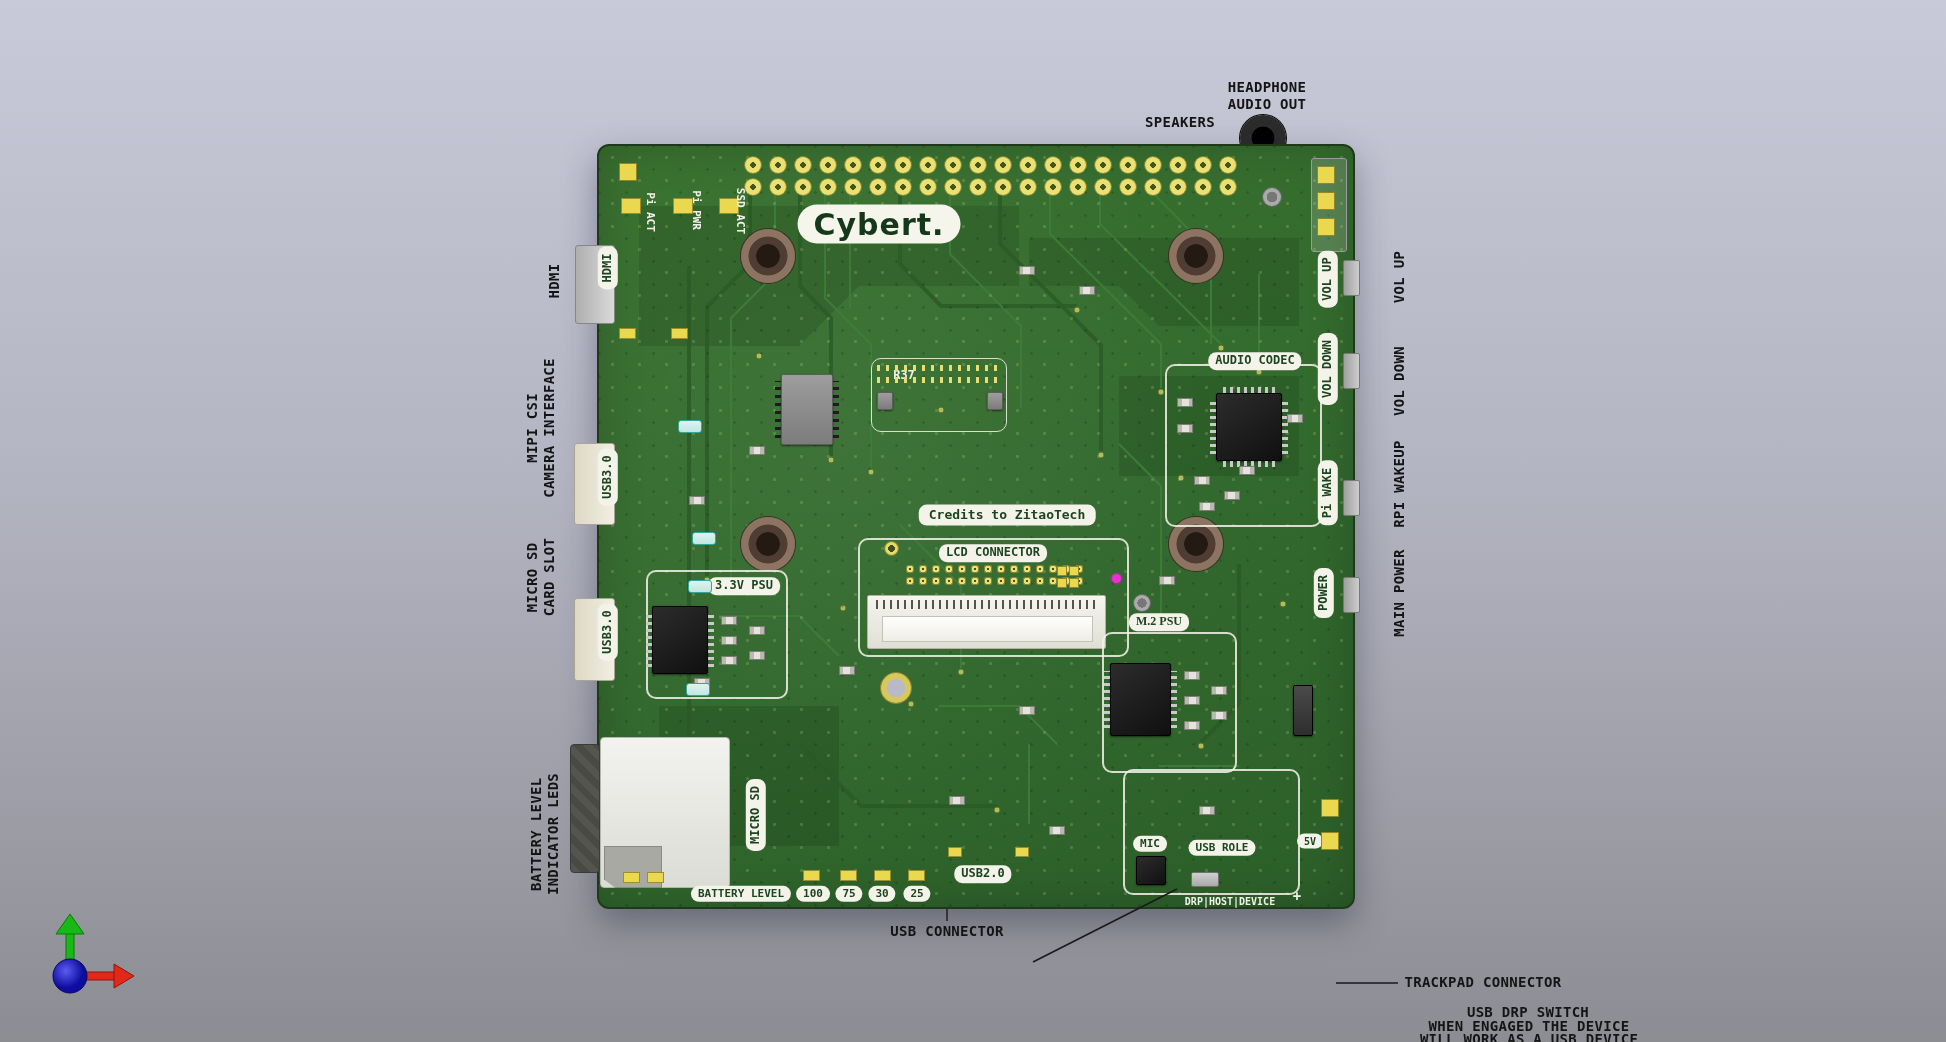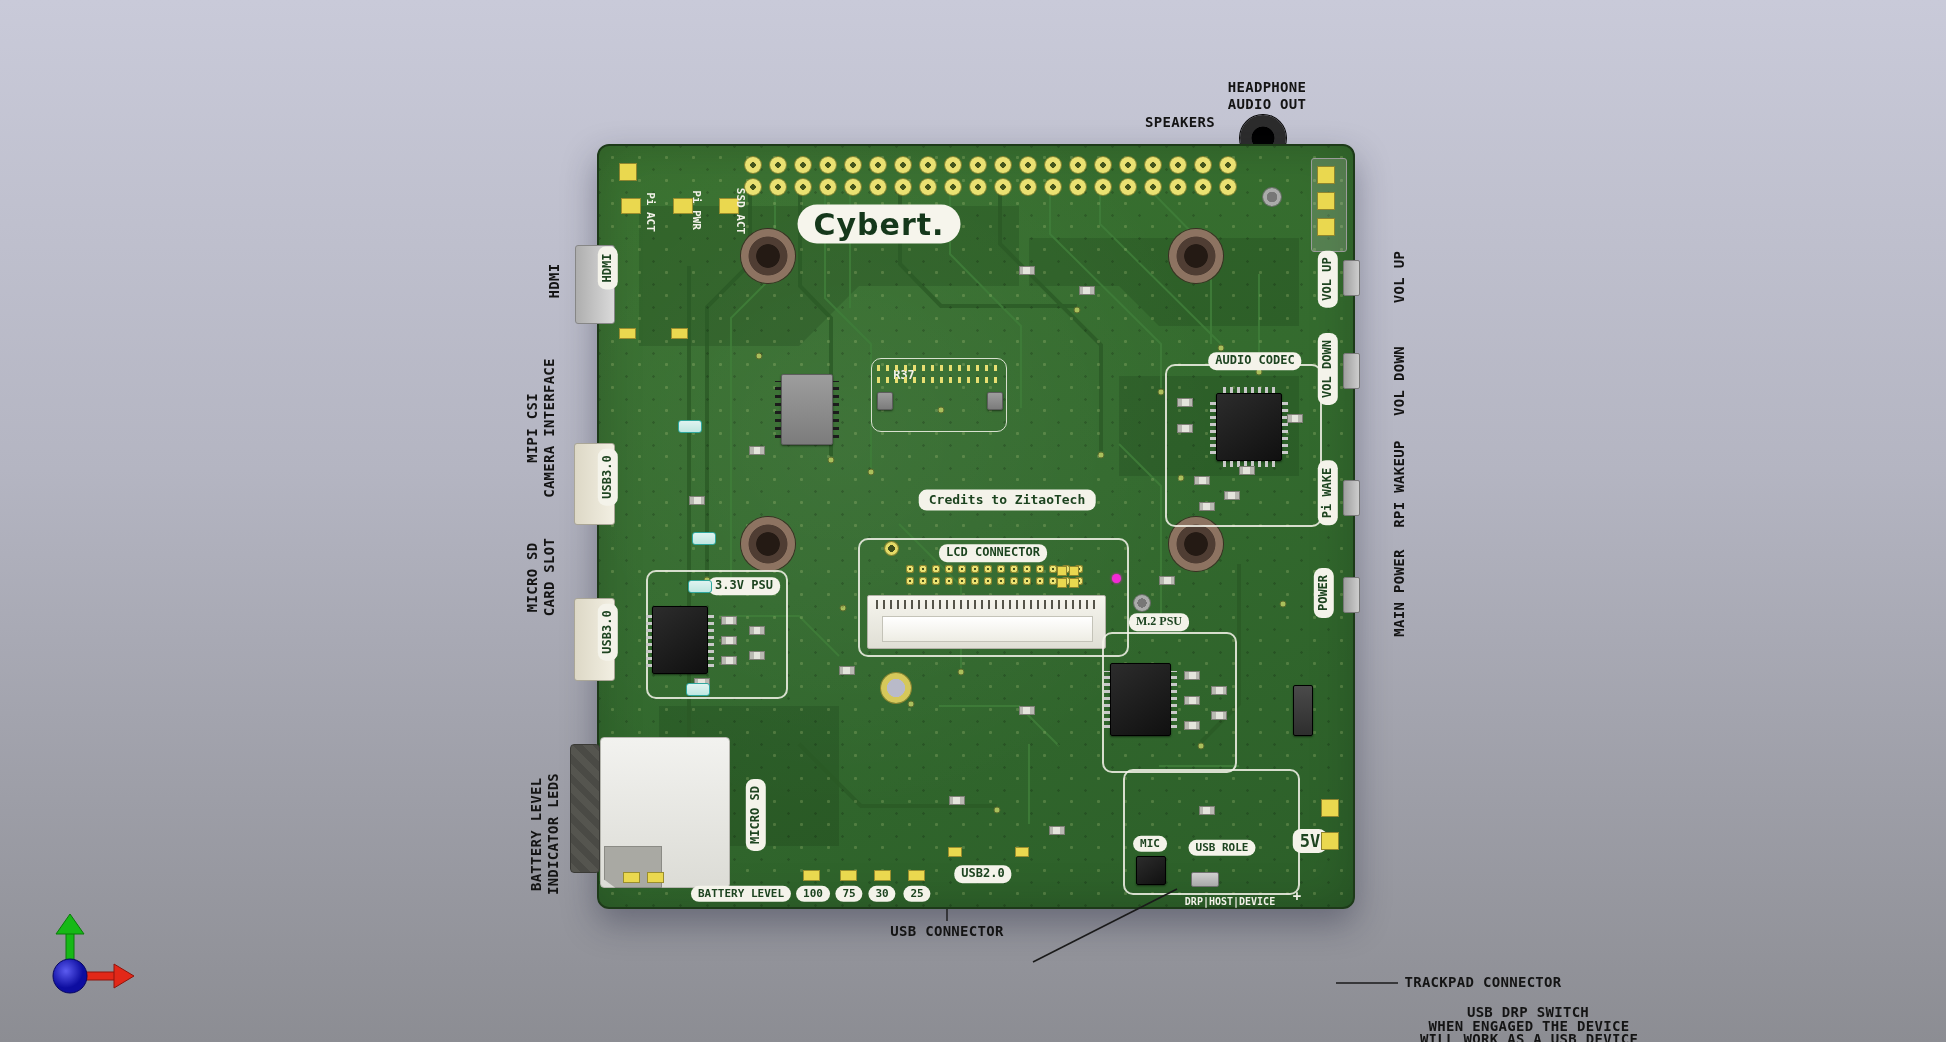--- a/index.html
+++ b/index.html
@@ -235,21 +235,21 @@
       <span class="pins-l pins-dk" style="left:-7px;top:6px;height:57px;"></span>
       <span class="pins-r pins-dk" style="right:-7px;top:6px;height:57px;"></span>
     </div>
     <div class="outline" style="left:272px;top:212px;width:134px;height:72px;border-width:1px;">
       <span class="pinstrip-h" style="left:5px;top:6px;width:124px;"></span>
       <span class="pinstrip-h" style="left:5px;top:18px;width:124px;"></span>
       <span class="chip gray" style="left:5px;top:33px;width:14px;height:16px;"></span>
       <span class="chip gray" style="left:115px;top:33px;width:14px;height:16px;"></span>
     </div>
 
-    <div class="pill big abs-c" style="left:408px;top:354px;">Credits to ZitaoTech</div>
+    <div class="pill big abs-c" style="left:408px;top:369px;">Credits to ZitaoTech</div>
 
     <div class="outline" style="left:259px;top:392px;width:267px;height:115px;"></div>
     <div class="pill abs-c" style="left:394px;top:407px;text-align:center;">LCD CONNECTOR</div>
     <div class="gpio-row" style="left:308px;top:420px;gap:7px;">
       <span class="pad" style="width:6px;height:6px;border-radius:1px;"></span>
     <span class="pad" style="width:6px;height:6px;border-radius:1px;"></span>
         <span class="pad" style="width:6px;height:6px;border-radius:1px;"></span>
         <span class="pad" style="width:6px;height:6px;border-radius:1px;"></span>
         <span class="pad" style="width:6px;height:6px;border-radius:1px;"></span>
         <span class="pad" style="width:6px;height:6px;border-radius:1px;"></span>
@@ -350,21 +350,21 @@
     <div class="led" style="left:416px;top:701px;width:12px;height:8px;"></div>
     <div class="pill abs-c" style="left:384px;top:728px;">USB2.0</div>
 
     <div class="outline" style="left:524px;top:623px;width:173px;height:122px;"></div>
     <div class="pill abs-c" style="left:551px;top:698px;font-size:11px;">MIC</div>
     <div class="chip" style="left:537px;top:710px;width:28px;height:27px;"></div>
     <div class="pill abs-c" style="left:623px;top:702px;font-size:11px;">USB ROLE</div>
     <div class="silk abs-c" style="left:631px;top:719px;font-size:10px;">DRP|HOST|DEVICE</div>
     <div class="swit" style="left:592px;top:726px;width:26px;height:13px;"></div>
 
-    <div class="pill abs-c" style="left:711px;top:695px;font-size:17px;">5V</div>
+    <div class="pill abs-c" style="left:711px;top:695px;font-size:10px;">5V</div>
     <div class="silk abs-c" style="left:698px;top:714px;font-size:14px;">+</div>
     <div class="ysq" style="left:722px;top:653px;"></div>
     <div class="ysq" style="left:722px;top:686px;"></div>
     <div class="chip dark" style="left:694px;top:539px;width:18px;height:49px;"></div>
 
     <div class="btn-box" style="left:712px;top:12px;width:34px;height:92px;"></div>
     <div class="ysq" style="left:718px;top:20px;"></div>
     <div class="ysq" style="left:718px;top:46px;"></div>
     <div class="ysq" style="left:718px;top:72px;"></div>
     <div class="gdot" style="left:664px;top:42px;width:18px;height:18px;"></div>

